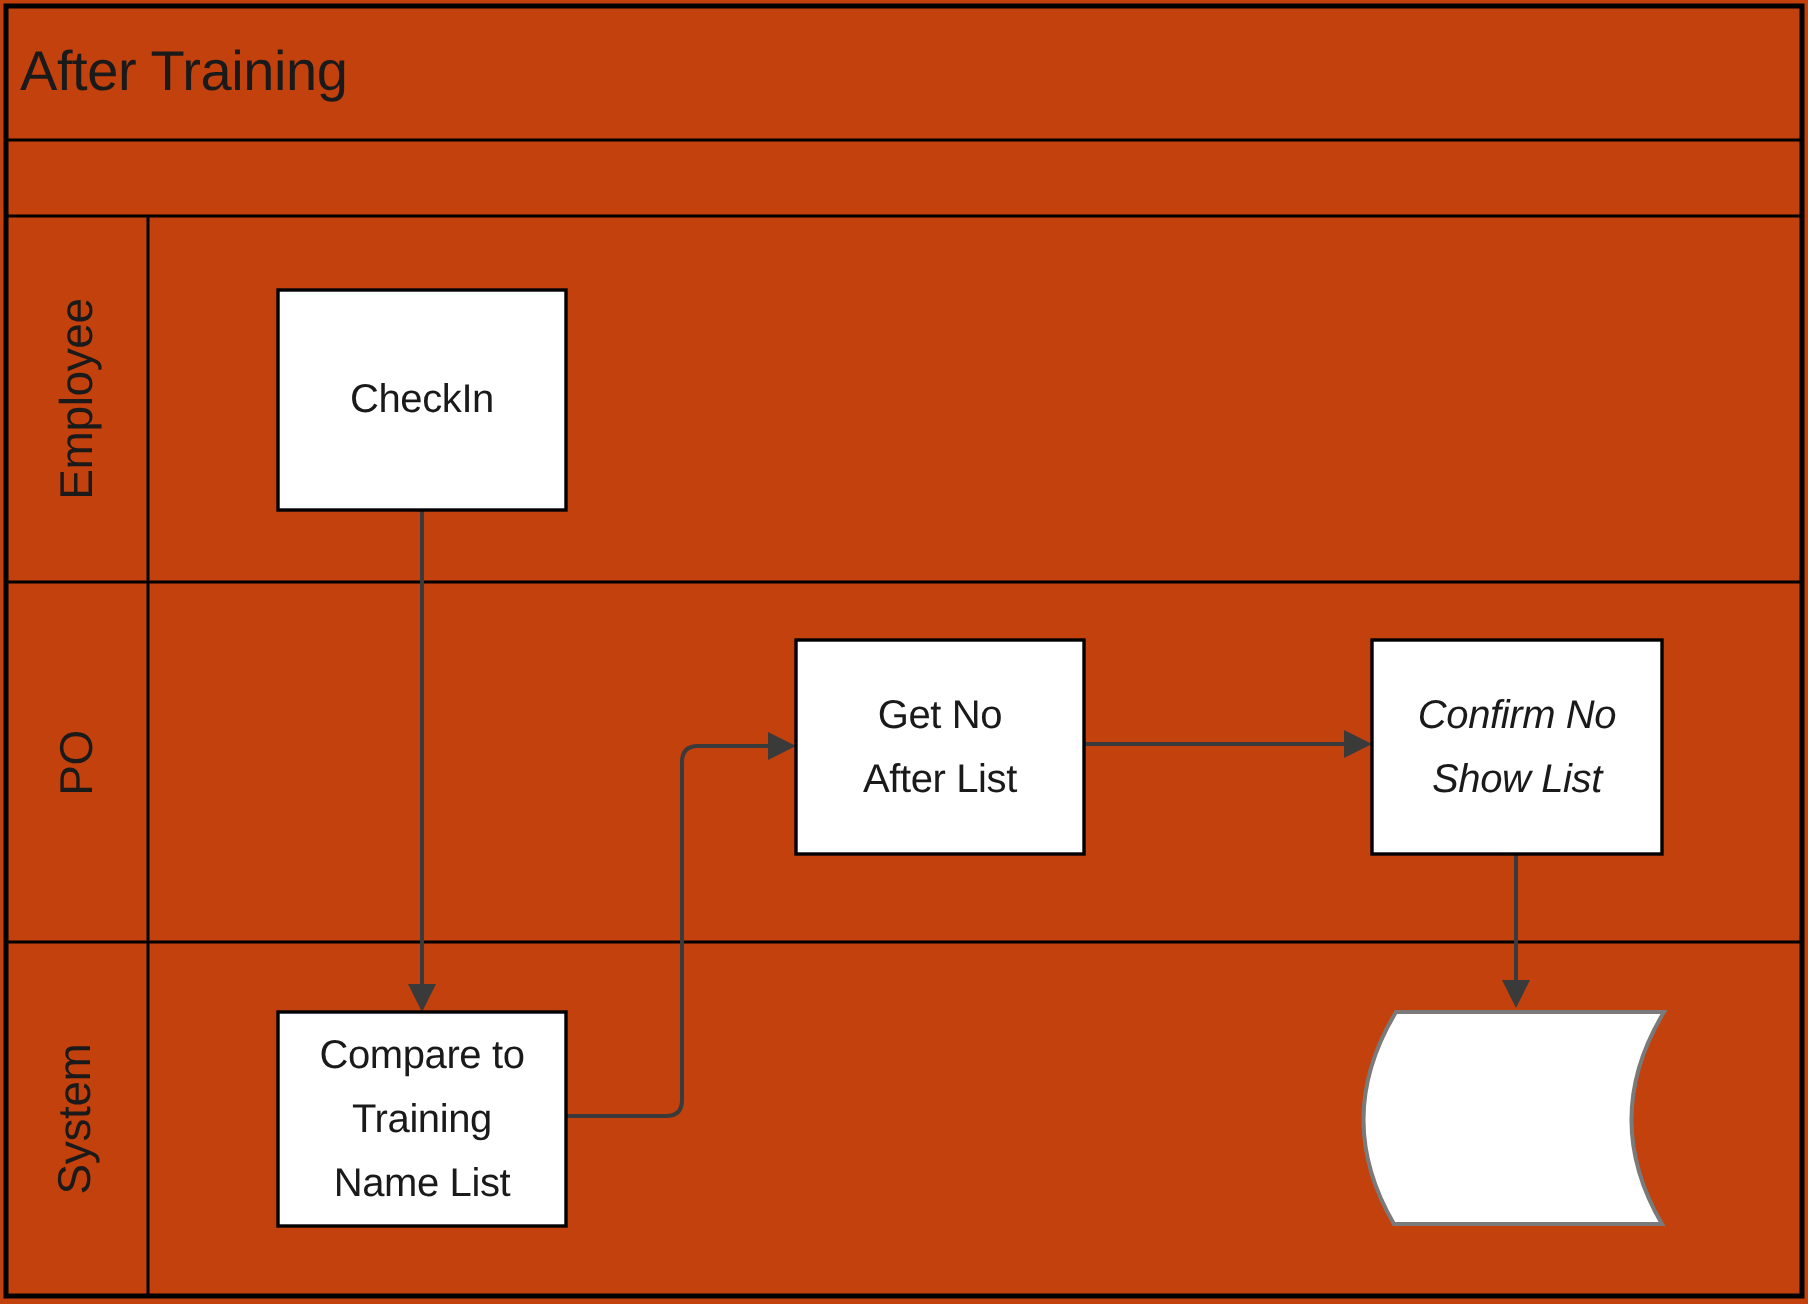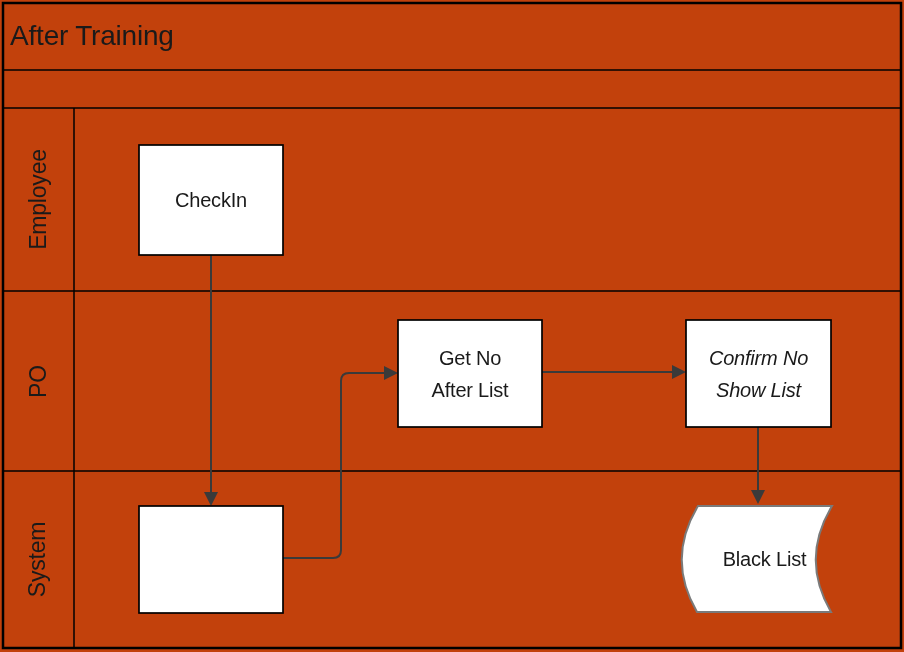--- a/index.html
+++ b/index.html
@@ -114,15 +114,17 @@
   </div>
   <div class="overlay lane-label lane-system">
     <span>System</span>
   </div>
 
   <div class="overlay node-label node-checkin">CheckIn</div>
   <div class="overlay node-label node-get">Get No
 After List</div>
   <div class="overlay node-label node-confirm">Confirm No
 Show List</div>
-  <div class="overlay node-label node-blacklist">Black List</div>
+  <div class="overlay node-label node-compare">Compare to
+Training
+Name List</div>
 
 </div>
 
 </body></html>

